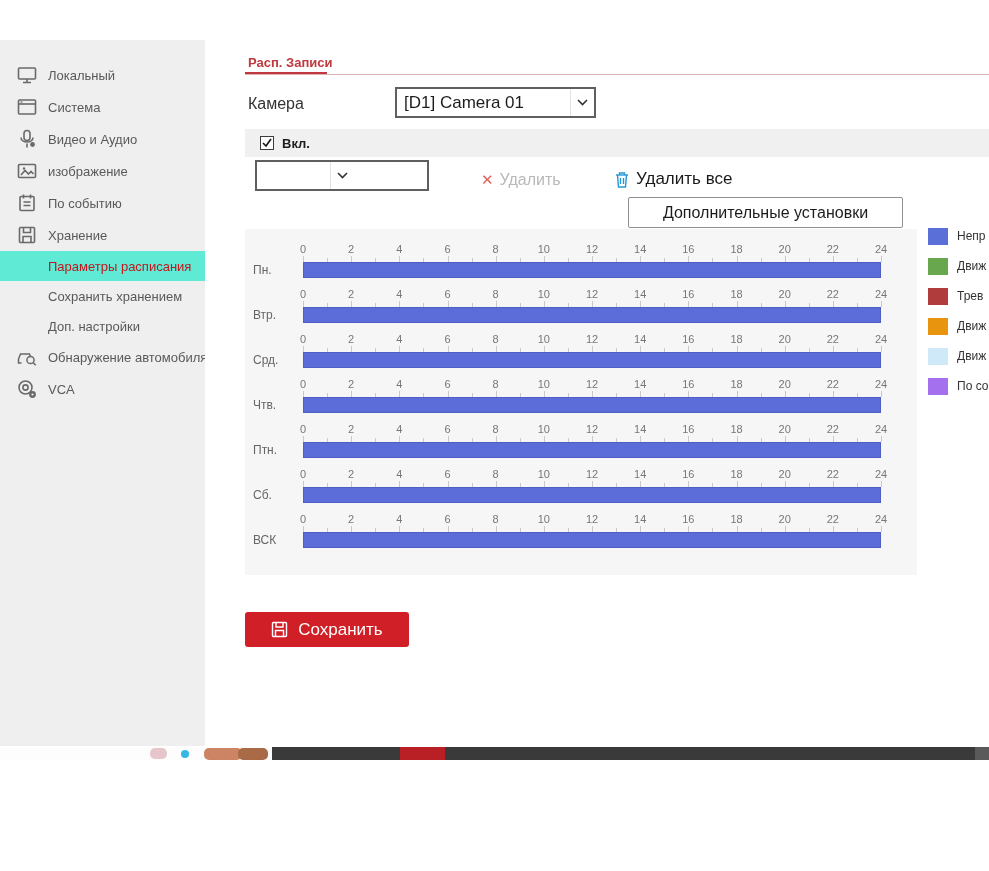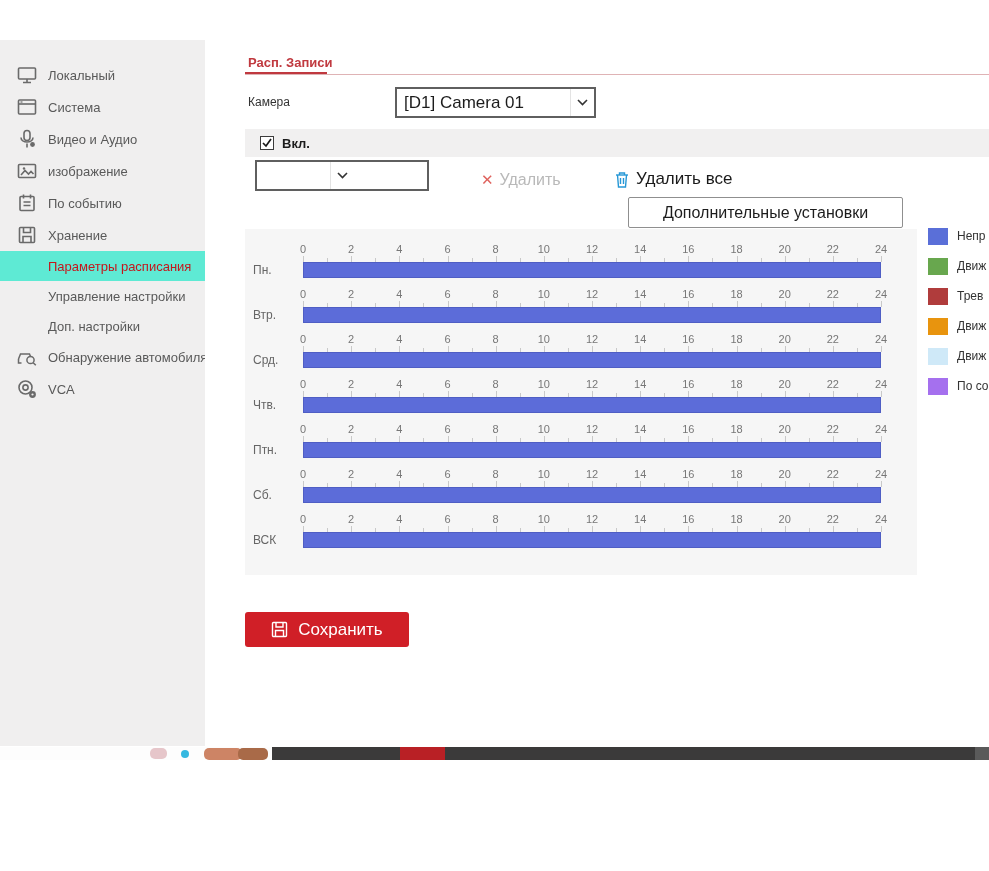--- a/index.html
+++ b/index.html
@@ -25,21 +25,21 @@
   .side-item .lbl { position:absolute; left:48px; white-space:nowrap; }
   .side-item.selected { background:#5eead4; }
   .side-item.selected .lbl { color:#c4161c; }
 
   
   .content { position:absolute; left:205px; top:40px; width:784px; height:706px; background:#fff; }
   .tab-label { position:absolute; left:43px; top:15px; font-size:13px; font-weight:bold; color:#c0393f; cursor:pointer; }
   .tab-underline { position:absolute; left:40px; top:32px; width:82px; height:3px; background:#c0393f; }
   .tab-line { position:absolute; left:40px; top:34px; width:744px; height:1px; background:#dfb3b5; }
 
-  .camera-label { position:absolute; left:43px; top:55px; font-size:12px; color:#333; }
+  .camera-label { position:absolute; left:43px; top:55px; font-size:16px; color:#333; }
   .select-box { position:absolute; background:#fff; border:2px solid #5f5f5f; display:flex; align-items:center; cursor:pointer; }
   .select-box .sel-text { padding-left:7px; color:#1c1c1c; white-space:nowrap; overflow:hidden; flex:1; }
   .select-box .sel-arrow { width:24px; height:100%; display:flex; align-items:center; justify-content:center; border-left:1px solid #e3e3e3; }
   .camera-select { left:190px; top:47px; width:201px; height:31px; }
   .camera-select .sel-text { font-size:17px; }
 
   .enable-band { position:absolute; left:40px; top:89px; width:744px; height:28px; background:#f1f0f0; }
   .checkbox { position:absolute; left:15px; top:7px; width:14px; height:14px; background:#fff; border:1px solid #3c3c3c; cursor:pointer; }
   .enable-label { position:absolute; left:37px; top:7px; font-size:13px; font-weight:bold; color:#1c1c1c; }
 
@@ -144,21 +144,21 @@
               <rect x="3.5" y="3.5" width="15" height="15" rx="1"></rect>
               <path d="M7.5 3.5v5h7v-5M7 18.5v-6h8v6"></path>
             </g>
           </svg>
           <span class="lbl">Хранение</span>
         </div>
         <div class="side-item child selected">
           <span class="lbl">Параметры расписания</span>
         </div>
         <div class="side-item child">
-          <span class="lbl">Управление настройки</span>
+          <span class="lbl">Сохранить хранением</span>
         </div>
         <div class="side-item child">
           <span class="lbl">Доп. настройки</span>
         </div>
         <div class="side-item">
           <svg viewBox="0 0 22 22" class="ico">
             <g fill="none" stroke="currentColor" stroke-width="1.5">
               <path d="M2.5 13l2-5h9l1.2 3"></path>
               <path d="M2.5 13v4h3"></path>
               <circle cx="14.5" cy="14" r="3.6"></circle>

